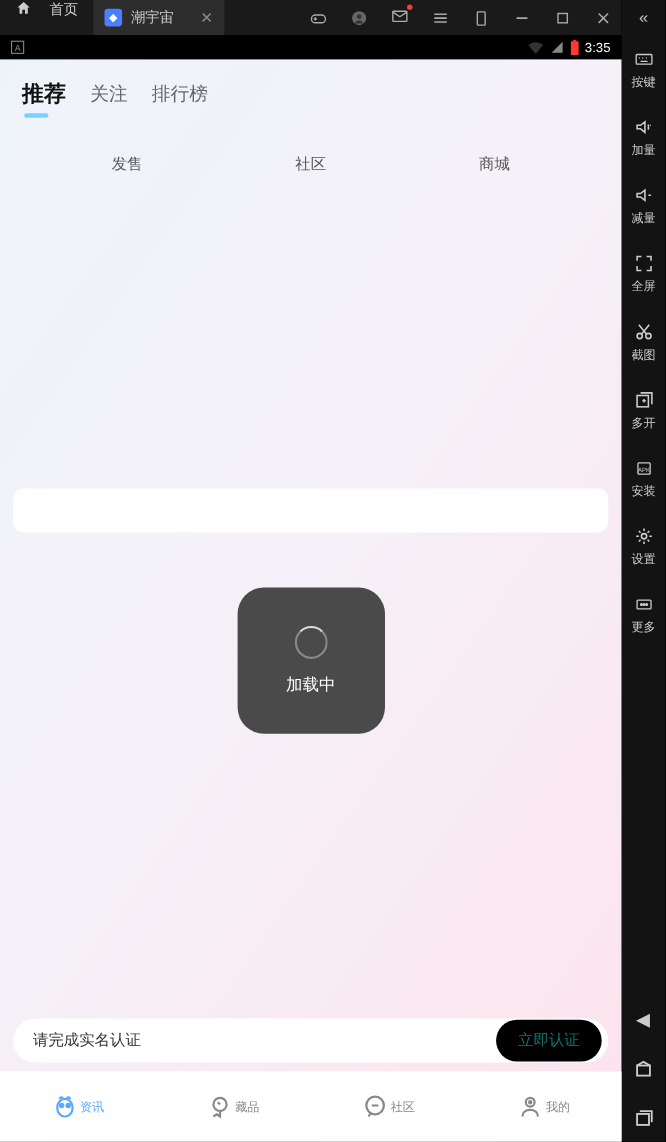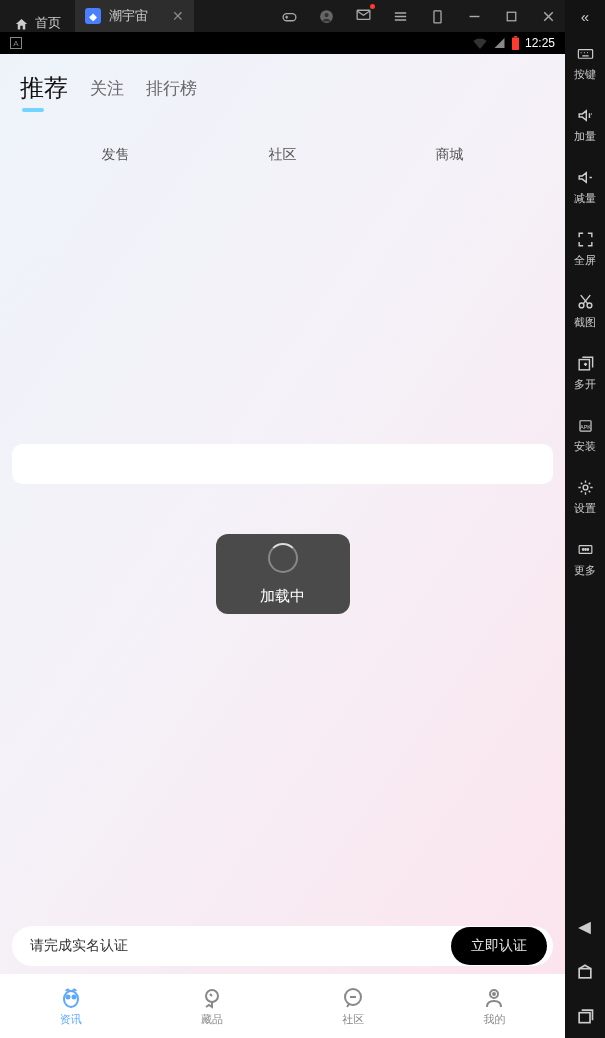--- a/index.html
+++ b/index.html
@@ -1,42 +1,42 @@
 <!DOCTYPE html>
 <html><head>
 <meta charset="utf-8">
 <style>
 *{margin:0;padding:0;box-sizing:border-box;font-family:"PingFang SC","Microsoft YaHei",sans-serif}
 body{background:#000;width:605px;height:1038px;overflow:hidden;display:flex}
 .main-col{width:565px;display:flex;flex-direction:column}
 .titlebar{height:32px;background:#1a1a1a;display:flex;align-items:center;color:#ccc;font-size:13px}
-.home-tab{display:flex;align-items:flex-end;gap:6px;padding:0 14px;height:100%}
+.home-tab{display:flex;align-items:flex-start;gap:16px;padding:0 14px;height:100%}
 .app-tab{display:flex;align-items:center;gap:8px;padding:0 10px;height:100%;background:#2d2d2d;position:relative}
 .app-tab-icon{width:16px;height:16px;background:#4a7fff;border-radius:3px;display:flex;align-items:center;justify-content:center;font-size:10px;color:#fff}
 .tab-close{margin-left:16px;color:#888;font-size:14px}
 .title-icons{margin-left:auto;display:flex;align-items:center;gap:20px;padding-right:8px;color:#aaa}
 .title-icons svg{width:17px;height:17px}
 .notif-dot{position:absolute;top:-2px;right:-3px;width:5px;height:5px;background:#ff3b30;border-radius:50%}
 .app-area{flex:1;background:#000;display:flex;flex-direction:column;position:relative}
 .statusbar{height:22px;display:flex;align-items:center;justify-content:space-between;padding:0 10px;color:#fff;font-size:12px}
 .sb-left{width:12px;height:12px;border:1px solid #888;display:flex;align-items:center;justify-content:center;font-size:8px;color:#888}
 .sb-right{display:flex;align-items:center;gap:5px;font-weight:500}
 .content{flex:1;background:linear-gradient(125deg,#eef3fa 0%,#f5f1f8 45%,#fce3ec 100%);display:flex;flex-direction:column;position:relative}
 .top-tabs{display:flex;align-items:center;gap:22px;padding:18px 20px 10px;font-size:17px;color:#666}
-.top-tab.active{color:#111;font-weight:400;font-size:24px;position:relative}
+.top-tab.active{color:#111;font-weight:700;font-size:20px;position:relative}
 .top-tab.active::after{content:"";position:absolute;bottom:-8px;left:2px;width:22px;height:4px;background:#74d4ff;border-radius:2px}
 .sub-tabs{display:flex;justify-content:space-around;padding:32px 32px 18px;font-size:14px;color:#555}
 .empty-text{position:absolute;left:50%;top:50%;transform:translate(-50%,-50%);color:#bbb;font-size:20px}
 .white-bar{position:absolute;top:390px;left:12px;right:12px;height:40px;background:#fff;border-radius:10px}
-.loading-box{position:absolute;left:50%;top:480px;transform:translateX(-50%);width:134px;height:80px;background:#4a4a4a;border-radius:12px;display:flex;flex-direction:column;align-items:center;justify-content:center;gap:14px;color:#fff;font-size:15px}
+.loading-box{position:absolute;left:50%;top:480px;transform:translateX(-50%);width:134px;height:133px;background:#4a4a4a;border-radius:24px;display:flex;flex-direction:column;align-items:center;justify-content:center;gap:14px;color:#fff;font-size:15px}
 .spinner{width:30px;height:30px;border:2px solid #888;border-top-color:#ddd;border-radius:50%}
 .auth-bar{position:absolute;bottom:72px;left:12px;right:12px;height:40px;background:#fff;border-radius:25px;display:flex;align-items:center;justify-content:space-between;padding:0 6px 0 18px;font-size:14px;color:#333}
-.auth-btn{background:#000;color:#e5e5e5;border-radius:20px;padding:10px 20px;font-size:14px}
+.auth-btn{background:#000;color:#0f766e;border-radius:20px;padding:10px 20px;font-size:14px}
 .bottom-nav{position:absolute;bottom:0;left:0;right:0;height:64px;background:#fff;display:flex;justify-content:space-around;align-items:center}
-.nav-item{display:flex;flex-direction:column;align-items:center;gap:2px;font-size:11px;color:#888}
+.nav-item{display:flex;flex-direction:row;align-items:center;gap:2px;font-size:11px;color:#888}
 .nav-item.active{color:#5ba8ff}
 .nav-item svg{width:24px;height:24px}
 .sidebar{width:40px;background:#131313;display:flex;flex-direction:column;align-items:center;color:#ccc}
 .collapse-btn{height:32px;display:flex;align-items:center;justify-content:center;width:100%;font-size:15px}
 .side-item{display:flex;flex-direction:column;align-items:center;gap:4px;font-size:11px;padding:12px 0}
 .side-item svg{width:19px;height:19px}
 .side-bottom{margin-top:auto;padding-bottom:12px;display:flex;flex-direction:column;gap:24px;align-items:center}
 .side-bottom svg{width:20px;height:20px}
 </style>
 </head>
@@ -97,21 +97,21 @@
         <svg width="16" height="12" viewBox="0 0 24 18" fill="#333">
             <path d="M12 18L2 6c6-5 14-5 20 0z"></path>
           </svg>
         <svg width="13" height="12" viewBox="0 0 24 24" fill="#888">
             <path d="M2 22L22 2v20z"></path>
           </svg>
         <svg width="9" height="14" viewBox="0 0 12 20" fill="#ff3b30">
             <rect x="1" y="2" width="10" height="18" rx="1"></rect>
             <rect x="4" y="0" width="4" height="2"></rect>
           </svg>
-        <span>12:25</span>
+        <span>3:35</span>
       </div>
     </div>
 
     <div class="content">
       <div class="top-tabs">
         <span class="top-tab active">推荐</span>
         <span class="top-tab">关注</span>
         <span class="top-tab">排行榜</span>
       </div>
       <div class="sub-tabs">

